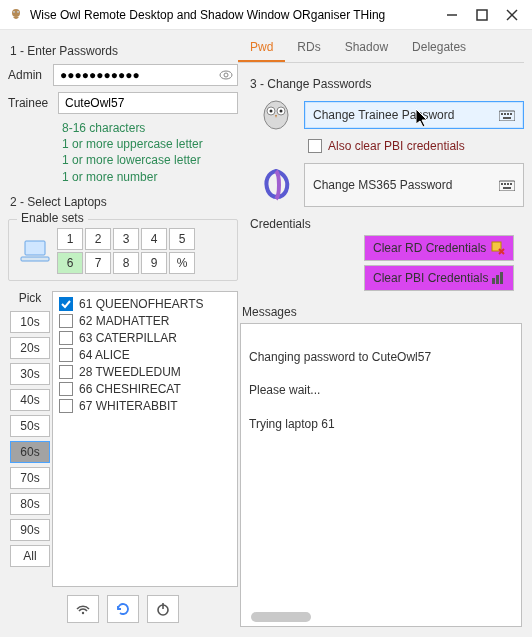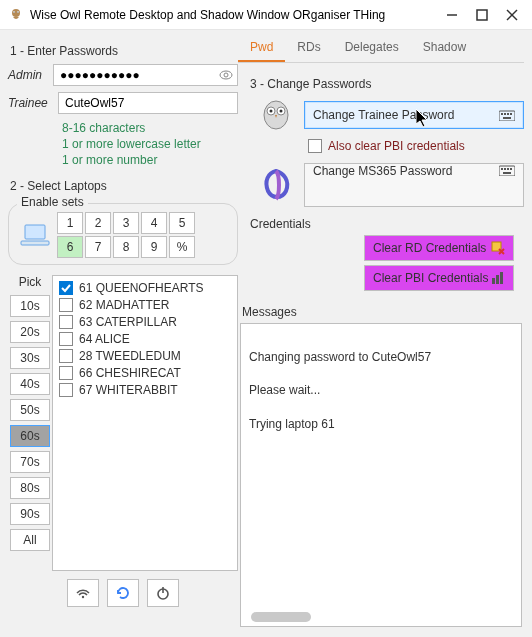--- a/index.html
+++ b/index.html
@@ -6,26 +6,26 @@
   html, body { margin:0; padding:0; width:532px; height:637px; background:#f1f1f1; }
   .title-bar { height:30px; display:flex; align-items:center; padding:0 8px; background:#fff; border-bottom:1px solid #e6e6e6; }
   .title-bar .title-text { flex:1; margin-left:6px; color:#000; }
   .win-ctrl { display:flex; gap:18px; align-items:center; padding-right:6px; }
   .wctrl { width:12px; height:12px; display:flex; align-items:center; justify-content:center; color:#444; }
   .content { display:flex; padding:4px 8px 8px 8px; height:calc(100% - 30px); }
   .col-left { width:230px; display:flex; flex-direction:column; }
   .col-right { flex:1; display:flex; flex-direction:column; }
   .section-title { color:#333; margin:10px 0 6px 2px; }
   .frow { display:flex; align-items:center; margin-bottom:6px; }
-  .flabel { width:50px; color:#333;font-style:italic; }
+  .flabel { width:50px; color:#333; }
   .tinput { flex:1; height:22px; border:1px solid #bfbfbf; background:#fff; padding:0 22px 0 6px; color:#000; }
   .tinput-wrap { position:relative; flex:1; }
   .eye { position:absolute; right:4px; top:3px; color:#888; }
   .rules { margin-left:54px; color:#2e8b57; line-height:1.35; }
-  .enable-box { border:1px solid #d3d3d3; border-radius:14px; padding:8px 6px 6px 6px; margin-top:4px; position:relative; }
+  .enable-box { border:1px solid #d3d3d3; border-radius:2px; padding:8px 6px 6px 6px; margin-top:4px; position:relative; }
   .enable-box .legend { position:absolute; top:-9px; left:8px; background:#f1f1f1; padding:0 4px; color:#333; }
   .num-grid { display:grid; grid-template-columns: 40px repeat(5,26px); gap:2px; }
   .laptop-ic { width:40px; display:flex; justify-content:center; align-items:center; }
   .nbtn { height:22px; border:1px solid #bfbfbf; background:#fff; color:#333; display:flex; align-items:center; justify-content:center; }
   .nbtn.green { background:#c2f0c2; }
   .pick-area { display:flex; margin-top:10px; }
   .pick-col { display:flex; flex-direction:column; gap:4px; width:44px; align-items:center; }
   .pick-label { color:#333; margin-bottom:2px; }
   .tbtn { width:40px; height:22px; border:1px solid #bfbfbf; background:#fff; color:#333; display:flex; align-items:center; justify-content:center; }
   .tbtn.act { border:1px solid #4aa3ff; background:#a3a3a3; }
@@ -35,21 +35,21 @@
   .ck.checked { background:#0078d7; border-color:#0078d7; color:#fff; }
   .footbtns { display:flex; gap:8px; justify-content:center; margin-top:8px; }
   .iconbtn { width:32px; height:28px; border:1px solid #bfbfbf; background:#fff; display:flex; align-items:center; justify-content:center; color:#333; }
   .tabs { display:flex; border-bottom:1px solid #d3d3d3; margin-bottom:6px; }
   .tab { padding:6px 12px; color:#666; }
   .tab.active { color:#e67a26; border-bottom:2px solid #e67a26; }
   .subsection { color:#333; margin:8px 0 6px 12px; }
   .row-cp { display:flex; align-items:center; gap:6px; margin-left:20px; }
   .shield { width:40px; }
   .winbtn { height:28px; flex:1; border:1px solid #4aa3ff; background:#e8f3ff; display:flex; align-items:center; justify-content:space-between; padding:0 8px; color:#333; box-shadow:0 0 0 1px #cbe5ff inset; }
-  .winbtn2 { height:44px; flex:1; border:1px solid #bfbfbf; background:#f7f7f7; display:flex; align-items:flex-start; justify-content:space-between; padding:0 8px; color:#333; }
+  .winbtn2 { height:44px; flex:1; border:1px solid #bfbfbf; background:#f7f7f7; display:flex; align-items:center; justify-content:space-between; padding:0 8px; color:#333; }
   .kb { width:16px; height:12px; }
   .also { display:flex; align-items:center; gap:6px; margin:6px 0 10px 70px; color:#7f1d1d; }
   .cred-sec { margin-top:10px; }
   .cred-title { color:#333; margin-left:12px; margin-bottom:4px; }
   .cred-btn-row { display:flex; justify-content:flex-end; margin:4px 10px 0 10px; }
   .cbtn { width:150px; height:26px; border:1px solid #bfbfbf; background:#d946ef; display:flex; align-items:center; justify-content:space-between; padding:0 8px; color:#333; }
   .msg-title { color:#333; margin:14px 0 4px 4px; }
   .msg-box { flex:1; border:1px solid #bfbfbf; background:#fff; margin:0 2px 2px 2px; padding:8px; color:#333; line-height:1.4; overflow:auto; position:relative; white-space: pre-line; }
   .hscroll { position:absolute; bottom:4px; left:10px; width:60px; height:10px; background:#c9c9c9; border-radius:5px; }
   .cursor { position:absolute; left:416px; top:109px; z-index:50; pointer-events:none; }
@@ -106,20 +106,21 @@
             </svg>
         </span>
       </div>
     </div>
     <div class="frow">
       <div class="flabel">Trainee</div>
       <input class="tinput" style="padding-right: 6px;" type="text" value="CuteOwl57">
     </div>
     <div class="rules">
       <div>8-16 characters</div>
+      <div>1 or more uppercase letter</div>
       <div>1 or more lowercase letter</div>
       <div>1 or more number</div>
     </div>
 
     <div class="section-title">2 - Select Laptops</div>
 
     <div class="enable-box">
       <span class="legend">Enable sets</span>
       <div class="num-grid">
         <div class="laptop-ic" style="grid-row:1/span 2">
@@ -211,22 +212,22 @@
             <line x1="8" y1="2" x2="8" y2="8" stroke="#555" stroke-width="1.6"></line>
           </svg>
         </div>
     </div>
   </div>
 
   <div class="col-right">
     <div class="tabs">
       <div class="tab active">Pwd</div>
       <div class="tab">RDs</div>
+      <div class="tab">Shadow</div>
       <div class="tab">Delegates</div>
-      <div class="tab">Shadow</div>
     </div>
 
     <div class="subsection">3 - Change Passwords</div>
 
     <div class="row-cp">
       <div class="shield">
         <svg width="36" height="36" viewBox="0 0 36 36">
           <ellipse cx="18" cy="18" rx="12" ry="14" fill="#d9d9d9" stroke="#888"></ellipse>
           <circle cx="13" cy="14" r="4" fill="#fff" stroke="#888"></circle>
             <circle cx="23" cy="14" r="4" fill="#fff" stroke="#888"></circle>

